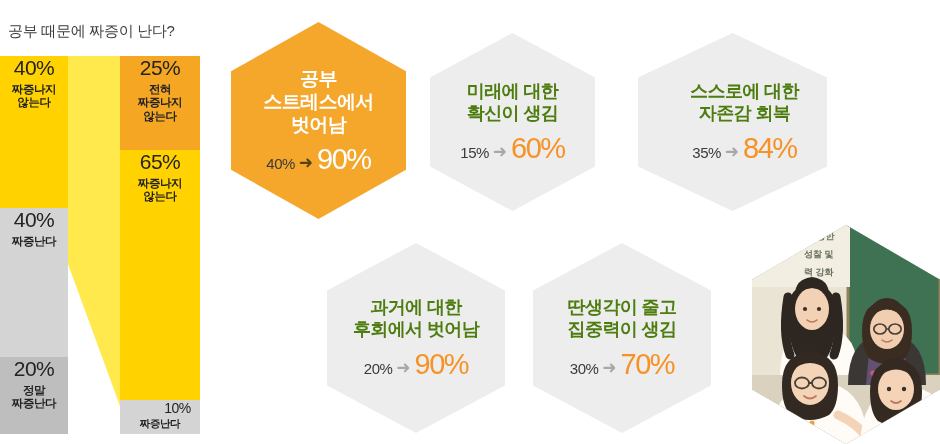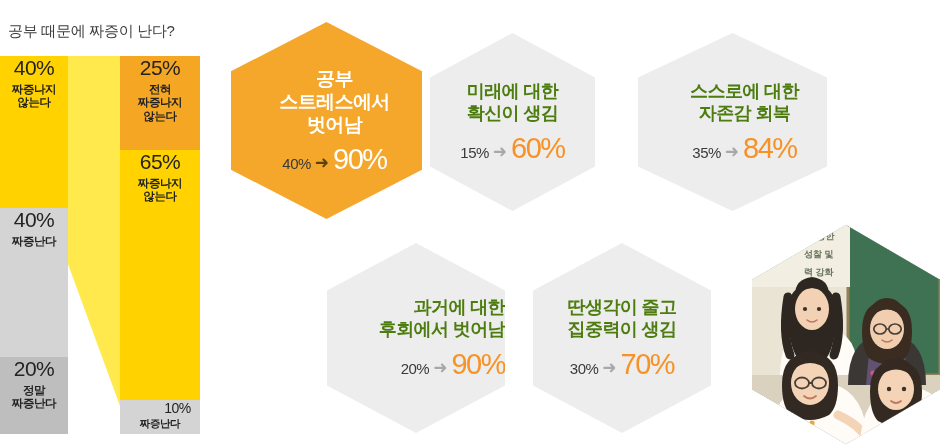--- a/index.html
+++ b/index.html
@@ -111,21 +111,21 @@
     <div class="pct">65%</div>
     <div class="lbl">짜증나지</div>
     <div class="lbl" style="margin-top:0">않는다</div>
   </div>
 
   <div class="seg small" style="left:120px;top:400px;width:80px;height:34px;background:#D4D4D4;">
     <div class="pct">10%</div>
     <div class="lbl">짜증난다</div>
   </div>
 
-  <div class="hex orange" style="left:231px;top:22px;width:175px;height:197px;padding-left:16px;">
+  <div class="hex orange" style="left:231px;top:22px;width:175px;height:197px;">
     <div class="htitle">공부</div>
     <div class="htitle">스트레스에서</div>
     <div class="htitle">벗어남</div>
     <div class="stat">
       <span class="from">40%</span>
       <span class="arrow">➜</span>
       <span class="to">90%</span>
     </div>
   </div>
 
@@ -142,21 +142,21 @@
   <div class="hex gray" style="left:638px;top:33px;width:165px;height:178px;padding-left:24px;">
     <div class="htitle">스스로에 대한</div>
     <div class="htitle">자존감 회복</div>
     <div class="stat">
       <span class="from">35%</span>
       <span class="arrow">➜</span>
       <span class="to">84%</span>
     </div>
   </div>
 
-  <div class="hex gray" style="left:327px;top:243px;width:178px;height:190px;align-items:flex-end;">
+  <div class="hex gray" style="left:327px;top:243px;width:178px;height:190px;">
     <div class="htitle">과거에 대한</div>
     <div class="htitle">후회에서 벗어남</div>
     <div class="stat">
       <span class="from">20%</span>
       <span class="arrow">➜</span>
       <span class="to">90%</span>
     </div>
   </div>
 
   <div class="hex gray" style="left:533px;top:243px;width:178px;height:190px;">

